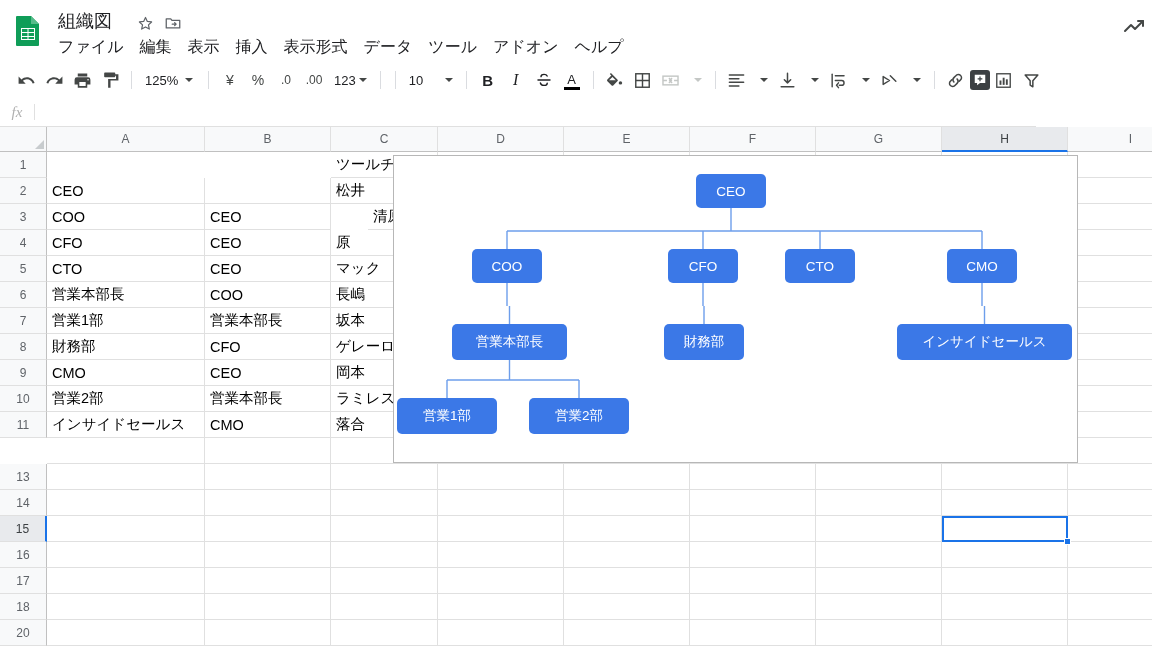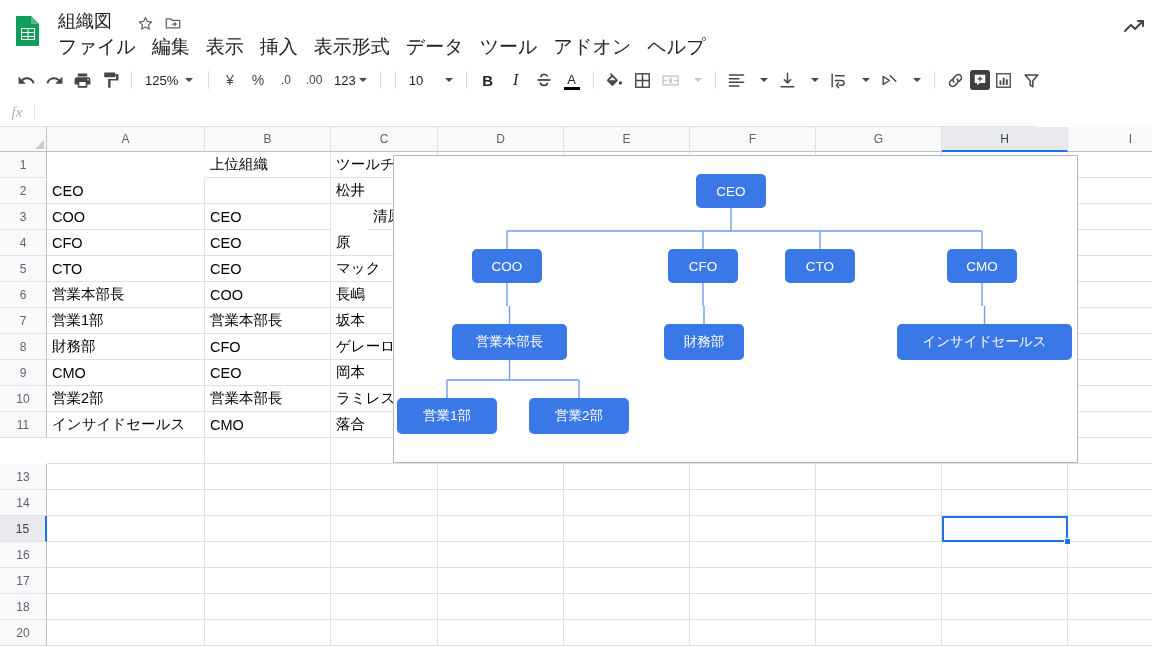--- a/index.html
+++ b/index.html
@@ -33,21 +33,21 @@
     cursor: pointer;
   }
   .icon-star { left: 136px; }
   .icon-move { left: 164px; }
 
   .menubar {
     position: absolute; left: 58px; top: 36px;
     display: flex; align-items: center; height: 22px;
   }
   .menu-item {
-    font-size: 19px; color: #202124;
+    font-size: 16px; color: #202124;
     padding: 0 8px; line-height: 22px;
     white-space: nowrap; cursor: pointer; border-radius: 3px;
   }
   .menu-item:first-child { padding-left: 0; }
   .save-status {
     font-size: 13px; color: #5f6368;
     margin-left: 22px; text-decoration: underline;
     white-space: nowrap; cursor: pointer;
   }
   .trend-icon {
@@ -453,21 +453,20 @@
       <div class="rh" style="top: 286px; margin-top: 46px;">12</div>
       <div class="rh" style="top: 312px;">13</div>
       <div class="rh" style="top: 338px;">14</div>
       <div class="rh sel" style="top: 364px;">15</div>
       <div class="rh" style="top: 390px;">16</div>
       <div class="rh" style="top: 416px;">17</div>
       <div class="rh" style="top: 442px;">18</div>
       <div class="rh" style="top: 468px;">20</div>
     </div>
   <div class="cells" id="cells">
-      <div class="cell" style="left: 158px; top: 0px; width: 126px;">上位組織</div>
       <div class="cell" style="left: 284px; top: 0px; width: 107px;">ツールチップ</div>
       <div class="cell" style="left: 391px; top: 0px; width: 126px;"></div>
       <div class="cell" style="left: 517px; top: 0px; width: 126px;"></div>
       <div class="cell" style="left: 643px; top: 0px; width: 126px;"></div>
       <div class="cell" style="left: 769px; top: 0px; width: 126px;"></div>
       <div class="cell" style="left: 895px; top: 0px; width: 126px;"></div>
       <div class="cell" style="left: 1021px; top: 0px; width: 126px;"></div>
       <div class="cell" style="left: 0px; top: 26px; width: 158px;">CEO</div>
       <div class="cell" style="left: 158px; top: 26px; width: 126px;"></div>
       <div class="cell" style="left: 284px; top: 26px; width: 107px;">松井</div>

